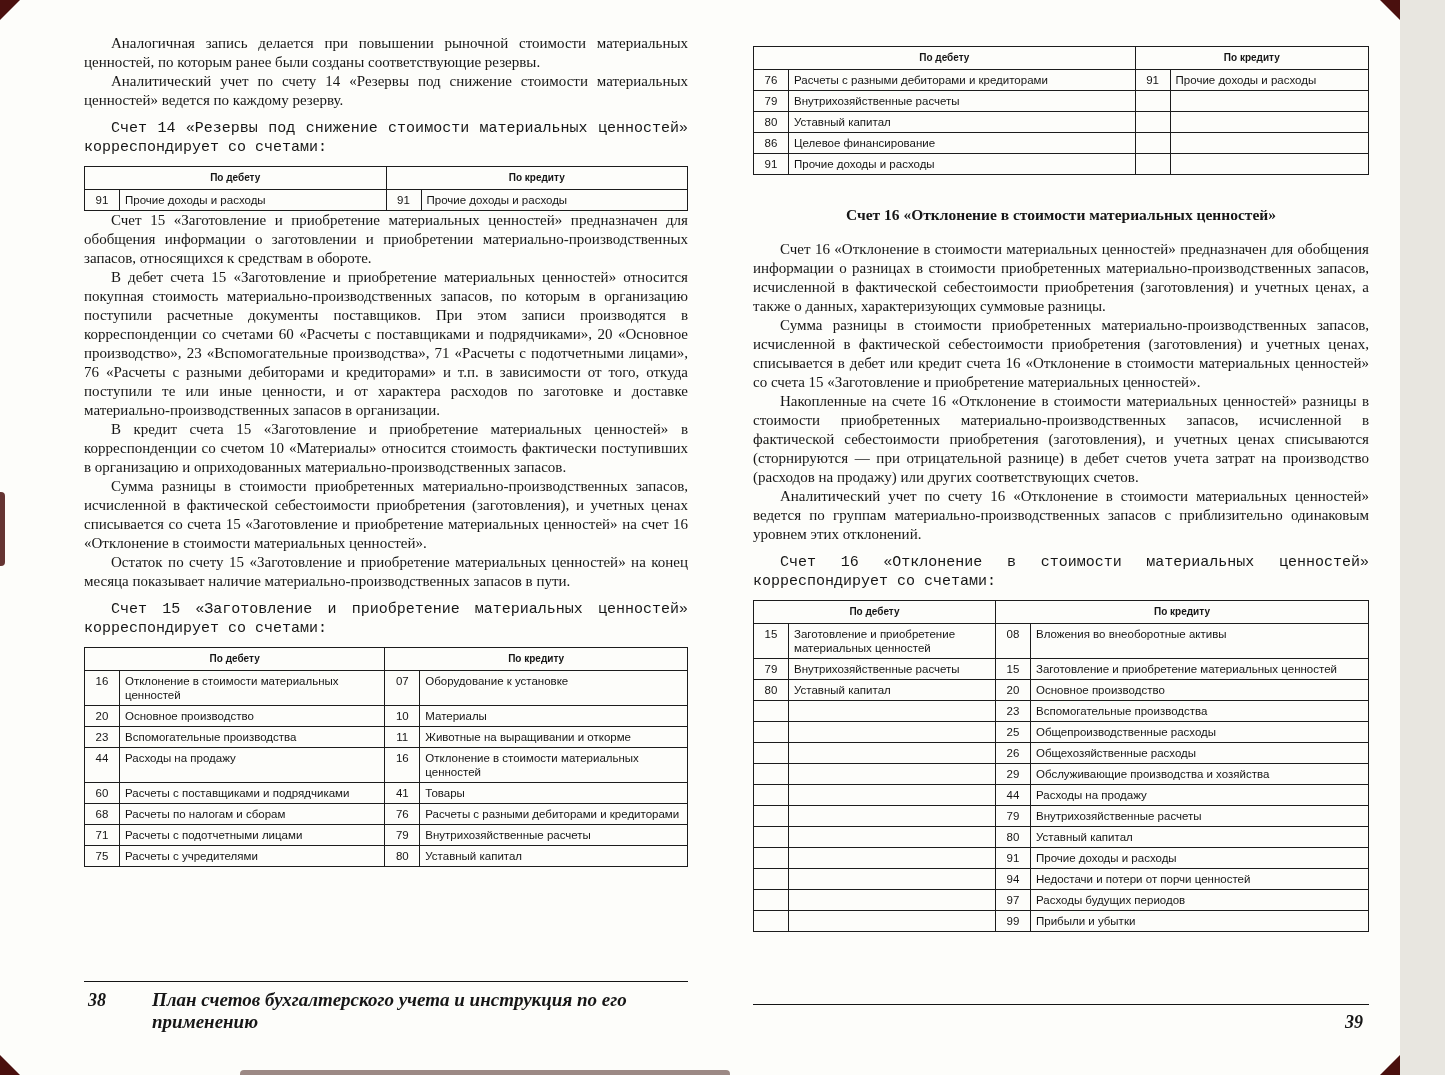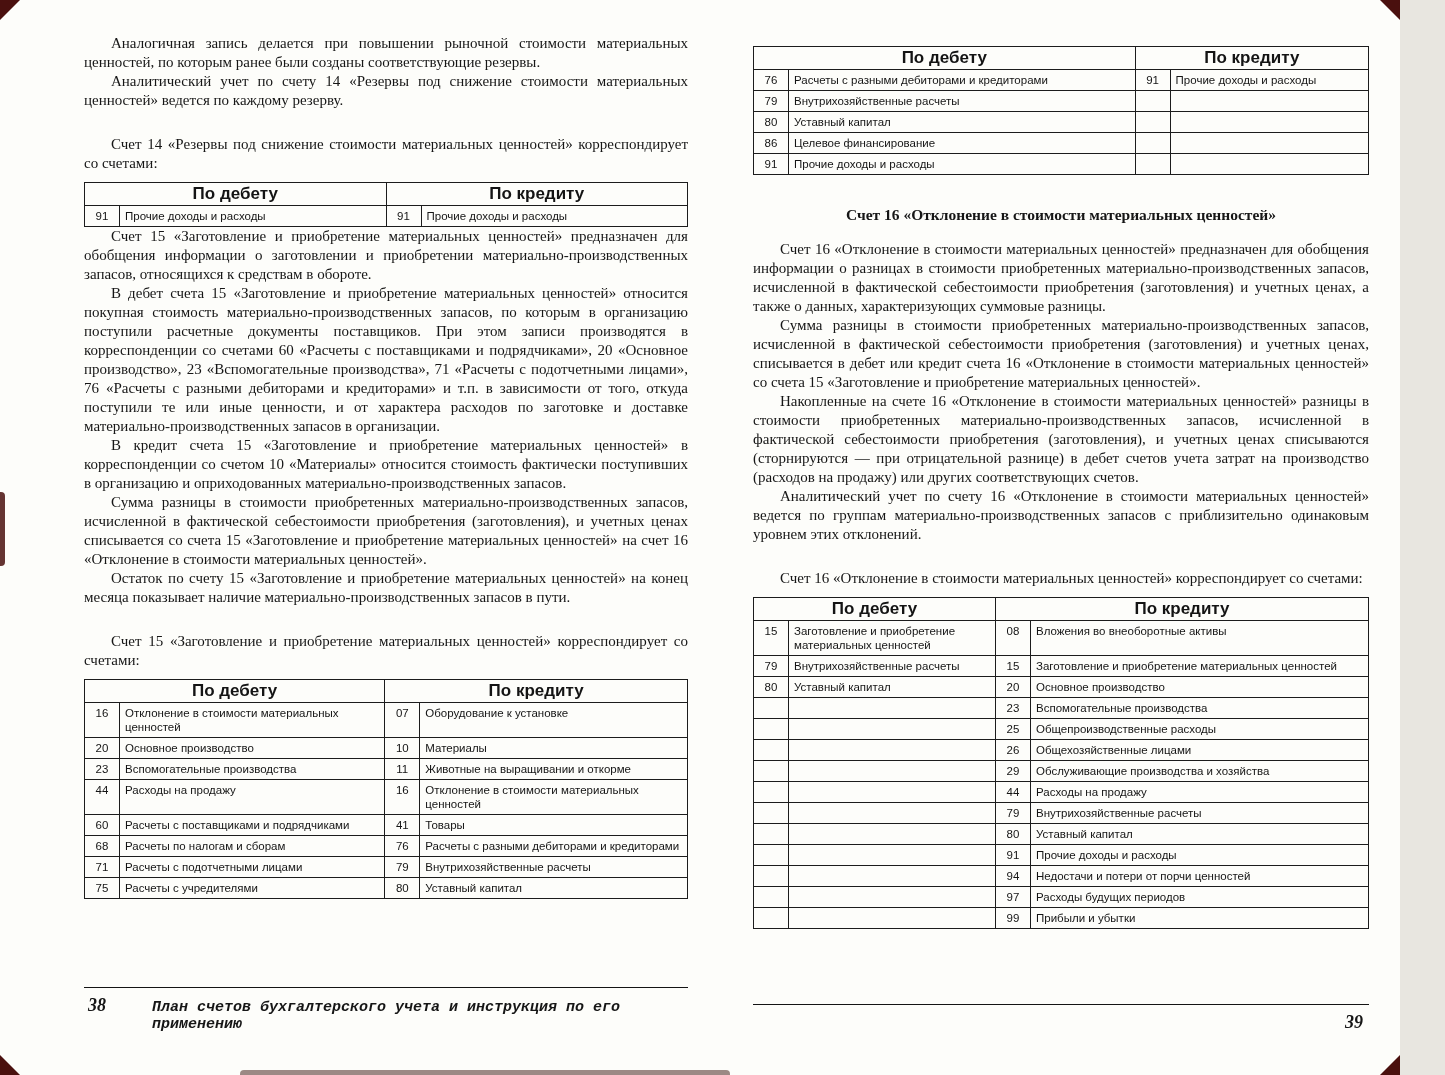--- a/index.html
+++ b/index.html
@@ -24,21 +24,21 @@
   .page-left  { left:84px;  width:604px; padding-top:34px; }
   .page-right { left:753px; width:616px; padding-top:46px; }
 
   p {
     margin:0;
     text-indent:27px;
     text-align:justify;
     font-size:15px;
     line-height:19px;
   }
-  .gap-before { margin-top:25px; }
+  .gap-before { margin-top:9px;font-family:Liberation Mono, monospace; }
 
   .heading {
     margin:26px 0 16px;
     font-size:15.5px;
     font-weight:bold;
     text-align:center;
     line-height:19px;
   }
   .page-right .heading { margin-top:30px; }
 
@@ -51,35 +51,35 @@
     line-height:14px;
     margin-top:9px;
     color:#141414;
   }
   table.corr th, table.corr td {
     border:1px solid #1c1c1c;
     padding:3px 5px;
     vertical-align:top;
     text-align:left;
   }
-  table.corr th { text-align:center; font-size:17px; padding:4px 2px; font-weight:bold; }
+  table.corr th { text-align:center; font-size:10px; padding:4px 2px; font-weight:bold; }
   table.corr td:nth-child(1), table.corr td:nth-child(3) { width:30px; text-align:center; padding:3px 2px; }
   table.t16 td:nth-child(2) { width:196px; }
   table.t15b { margin-top:0; }
 
   
   .footer {
     position:absolute; left:0; right:0; bottom:42px;
     border-top:1.5px solid #141414;
     padding-top:7px;
     font-weight:bold; font-style:italic;justify-content:flex-end;
   }
   .footer-left { display:flex; align-items:baseline; }
   .footer-left .pagenum { font-size:18px; margin-left:4px; margin-right:46px; }
-  .footer-left .runtitle { font-size:15px;font-family:Liberation Mono, monospace; }
+  .footer-left .runtitle { font-size:19px; }
   .footer-right { text-align:right; }
   .footer-right .pagenum { font-size:18px; margin-right:6px; }
 </style>
 </head>
 <body>
 
 <div class="spread">
 
   <div class="corner tl"></div>
   <div class="corner tr"></div>
@@ -268,21 +268,21 @@
           <tr>
             <td></td>
             <td></td>
             <td>25</td>
             <td>Общепроизводственные расходы</td>
           </tr>
           <tr>
             <td></td>
             <td></td>
             <td>26</td>
-            <td>Общехозяйственные лицами</td>
+            <td>Общехозяйственные расходы</td>
           </tr>
           <tr>
             <td></td>
             <td></td>
             <td>29</td>
             <td>Обслуживающие производства и хозяйства</td>
           </tr>
           <tr>
             <td></td>
             <td></td>

